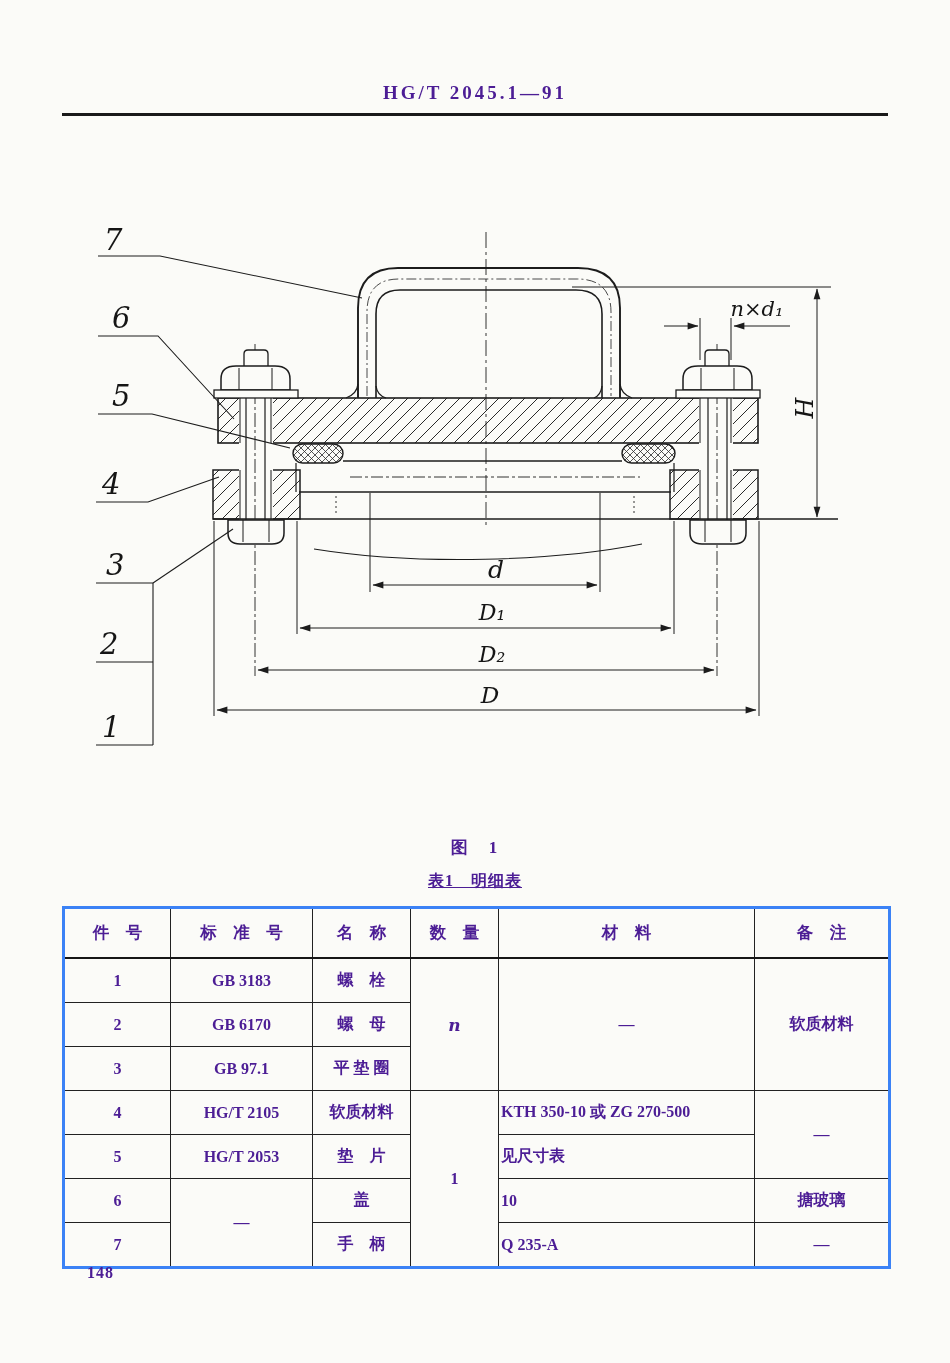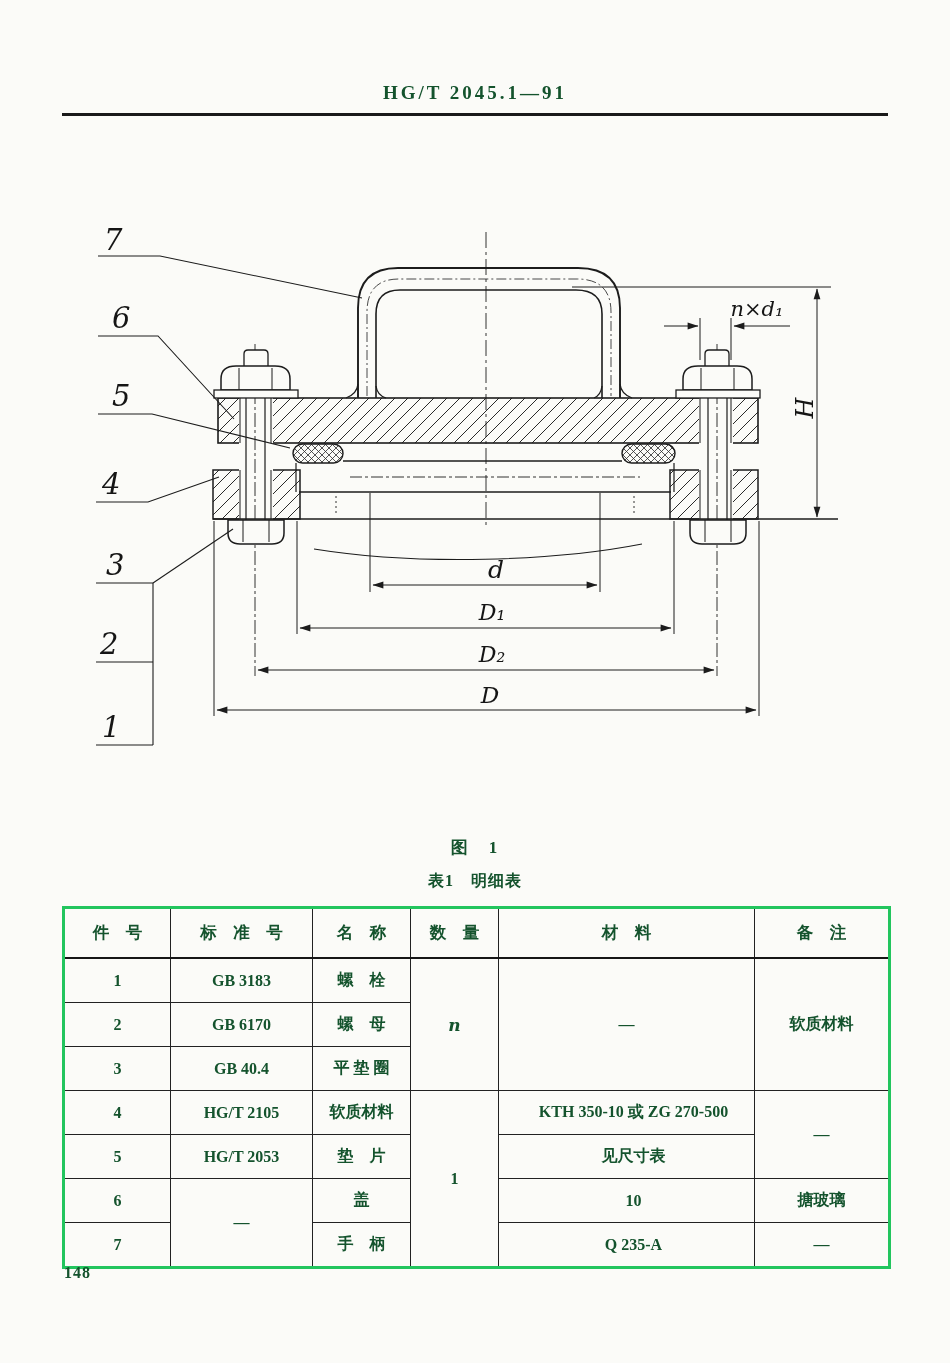--- a/index.html
+++ b/index.html
@@ -1,18 +1,18 @@
 <!DOCTYPE html>
 <html><head>
 <meta charset="utf-8">
 <style>
   html,body{margin:0;padding:0;}
   .page{
     position:relative; width:950px; height:1363px;
-    background:#fbfbf8; color:#14532d;
+    background:#fbfbf8; color:#4c1d95;
     font-family:"Liberation Serif","DejaVu Serif",serif;
     overflow:hidden;
   }
   .doc-header{
     position:absolute; top:82px; left:0; width:950px;
     text-align:center; font-size:19px; font-weight:bold; letter-spacing:3px;
   }
   .header-rule{
     position:absolute; top:113px; left:62px; width:826px; height:3px;
     background:#1a1a1a;
@@ -20,40 +20,40 @@
   svg.drawing{ position:absolute; top:195px; left:0; }
   svg.drawing text{ font-family:"DejaVu Serif","Liberation Serif",serif; fill:#151515; }
   .part-num{ font-style:italic; font-size:29px; }
   .dim-label{ font-style:italic; }
   .fig-caption{
     position:absolute; top:836px; left:0; width:950px; text-align:center;
     font-size:17px; font-weight:600; letter-spacing:2px;
   }
   .table-caption{
     position:absolute; top:871px; left:0; width:950px; text-align:center;
-    font-size:16px; font-weight:600; letter-spacing:1px;
+    font-size:16px; font-weight:600; letter-spacing:1px;text-decoration:underline;
   }
   table.parts{
     position:absolute; top:906px; left:62px; width:826px;
     border-collapse:collapse; table-layout:fixed;
-    border:3px solid #22c55e;
+    border:3px solid #3b82f6;
   }
   table.parts th{
     height:46px; border:1.4px solid #222; border-bottom:2.6px solid #161616;
     font-size:16.5px; font-weight:700; text-align:center;
   }
   table.parts td{
     height:43px; border:1.4px solid #222;
     font-size:16px; font-weight:600; text-align:center;
     padding:0;
   }
-  table.parts td.mat{ text-align:center; padding-left:14px; }
+  table.parts td.mat{ text-align:left; padding-left:2px; }
   table.parts td.qty-n{ font-style:italic; font-family:"DejaVu Serif",serif; font-size:17px; }
   .page-number{
-    position:absolute; top:1264px; left:64px;
+    position:absolute; top:1264px; left:87px;
     font-size:16px; font-weight:bold; letter-spacing:1px;
   }
 </style>
 </head>
 <body>
 
 <div class="page">
 
   <div class="doc-header">HG/T 2045.1—91</div>
   <div class="header-rule"></div>
@@ -214,21 +214,21 @@
         <td rowspan="3">—</td>
         <td rowspan="3">软质材料</td>
       </tr>
       <tr>
         <td>2</td>
         <td>GB 6170</td>
         <td>螺　母</td>
       </tr>
       <tr>
         <td>3</td>
-        <td>GB 40.4</td>
+        <td>GB 97.1</td>
         <td>平 垫 圈</td>
       </tr>
       <tr>
         <td>4</td>
         <td>HG/T 2105</td>
         <td>软质材料</td>
         <td rowspan="4">1</td>
         <td class="mat">KTH 350-10 或 ZG 270-500</td>
         <td rowspan="2">—</td>
       </tr>

